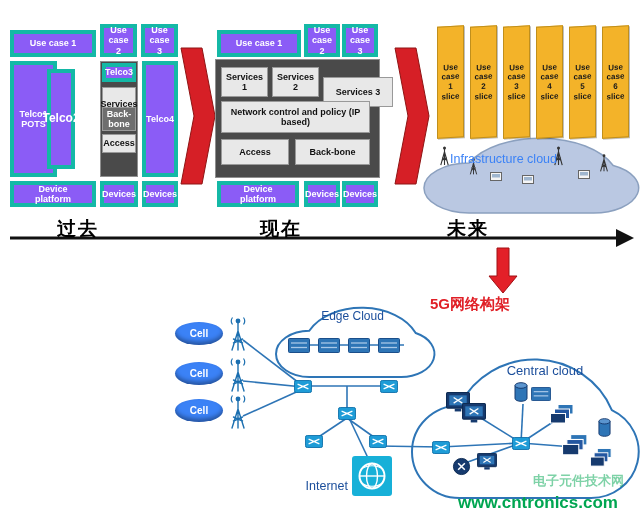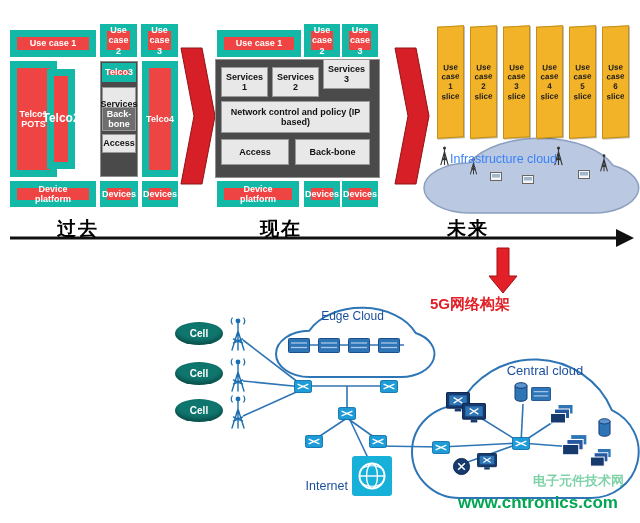--- a/index.html
+++ b/index.html
@@ -4,35 +4,35 @@
 <style>
   html,body { margin:0; padding:0; background:#fff; }
   .canvas { position:relative; width:640px; height:523px; background:#ffffff;
             font-family:"Liberation Sans", sans-serif; overflow:hidden; }
   .lay { position:absolute; left:0; top:0; width:640px; height:523px; }
 
   
   .bx { position:absolute; display:flex; align-items:center; justify-content:center;
         text-align:center; box-sizing:border-box; font-weight:bold; line-height:1.15;
         padding:1px; font-size:9px; }
-  .dark   { background:#ef4444; color:#fff; border:7px solid #14b8a6;text-align:center; }
+  .dark   { background:#8b5cf6; color:#fff; border:4px solid #14b8a6;text-align:center; }
   .darker { background:#4a4a4a; border:1px solid #8f8f8f; }
   .mid    { background:#6e6e6e; color:#fff; border:1px solid #9a9a9a; }
   .light  { background:#e8e8e8; color:#111; border:1px solid #999; }
 
   .wrapnarrow { display:inline-block; max-width:58px; }
 
   .slice { position:absolute; width:27px; height:112px; top:26px;
            background:#f3b329; border:1px solid #c08f1c; color:#1a1a1a;
            font-size:8px; font-weight:bold; display:flex; align-items:center;
            justify-content:center; text-align:center; line-height:1.2;
            box-sizing:border-box; padding:2px; transform:skewY(-3deg);
            box-shadow:1px 1px 0 rgba(0,0,0,.25); }
 
-  .cell { position:absolute; width:48px; height:23px; background:#0f766e;
+  .cell { position:absolute; width:48px; height:23px; background:#3b82f6;
           border-radius:50%; color:#fff; font-size:10px; font-weight:bold;
           display:flex; align-items:center; justify-content:center;
           box-shadow:inset 0 -3px 4px rgba(0,0,0,.35); }
 
   .tl { position:absolute; width:80px; font-size:19px; font-weight:bold; color:#000;
         text-align:left; letter-spacing:2px; }
 
   .nlabel { position:absolute; color:#1b4e9b; font-weight:normal; }
   .infralabel { position:absolute; color:#3b82f6; font-weight:normal; font-size:12.5px; text-align:left; }
   .translabel { position:absolute; color:#e01f26; font-weight:bold; font-size:15px; }
@@ -189,21 +189,21 @@
   <div class="bx dark" style="left:100px;top:181px;width:38px;height:26px">Devices</div>
   <div class="bx dark" style="left:142px;top:181px;width:36px;height:26px">Devices</div>
 
   <div class="bx dark" style="left:217px;top:30px;width:84px;height:27px">Use case 1</div>
   <div class="bx dark" style="left:304px;top:24px;width:36px;height:33px">Use case 2</div>
   <div class="bx dark" style="left:342px;top:24px;width:36px;height:33px">Use case 3</div>
 
   <div class="bx darker" style="left:215px;top:59px;width:165px;height:119px"></div>
   <div class="bx light" style="left:221px;top:67px;width:47px;height:30px">Services 1</div>
   <div class="bx light" style="left:272px;top:67px;width:47px;height:30px">Services 2</div>
-  <div class="bx light" style="left:323px;top:59px;width:47px;height:30px">Services 3</div>
+  <div class="bx light" style="left:323px;top:77px;width:70px;height:30px">Services 3</div>
   <div class="bx light" style="left:221px;top:101px;width:149px;height:32px">Network control and policy (IP based)</div>
   <div class="bx light" style="left:221px;top:139px;width:68px;height:26px">Access</div>
   <div class="bx light" style="left:295px;top:139px;width:75px;height:26px">Back-bone</div>
 
   <div class="bx dark" style="left:217px;top:181px;width:82px;height:26px">
     <span class="wrapnarrow">Device platform</span>
   </div>
   <div class="bx dark" style="left:304px;top:181px;width:36px;height:26px">Devices</div>
   <div class="bx dark" style="left:342px;top:181px;width:36px;height:26px">Devices</div>
 

